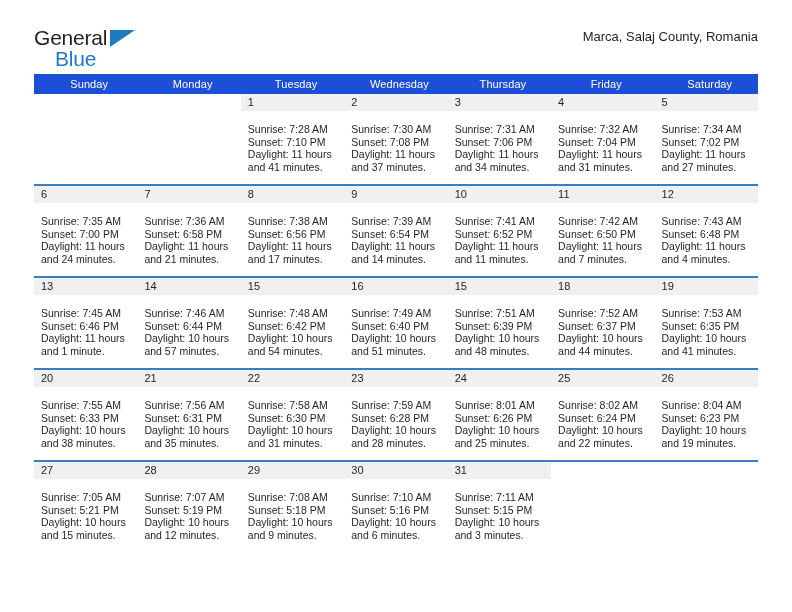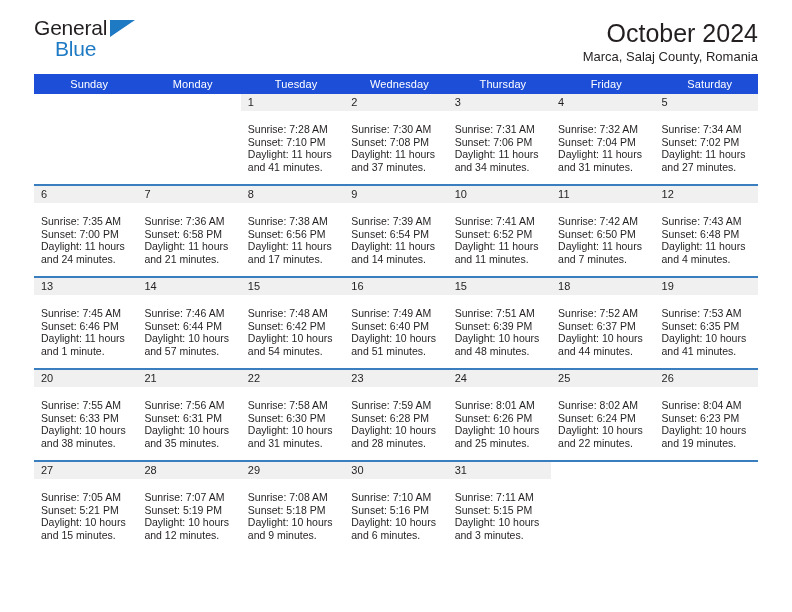--- a/index.html
+++ b/index.html
@@ -20,21 +20,21 @@
     height: 612px;
     box-sizing: border-box;
     padding: 0 34px;
   }
 
   
   .masthead {
     display: flex;
     align-items: flex-start;
     justify-content: space-between;
-    padding-top: 17px;
+    padding-top: 27px;
     height: 74px;
     box-sizing: border-box;
   }
   .logo {
     position: relative;
     width: 120px;
     height: 46px;
     line-height: 1;
     user-select: none;
   }
@@ -143,21 +143,20 @@
 
 <div class="page">
 
   <div class="masthead">
     <div class="logo">
       <span class="logo-general">General</span>
       <span class="logo-tri"></span>
       <span class="logo-blue">Blue</span>
     </div>
     <div class="titles">
-      <h1 class="cal-title">October 2024</h1>
       <div class="cal-subtitle">Marca, Salaj County, Romania</div>
     </div>
   </div>
 
   <table class="calendar">
     <colgroup>
       <col>
         <col>
         <col>
         <col>

